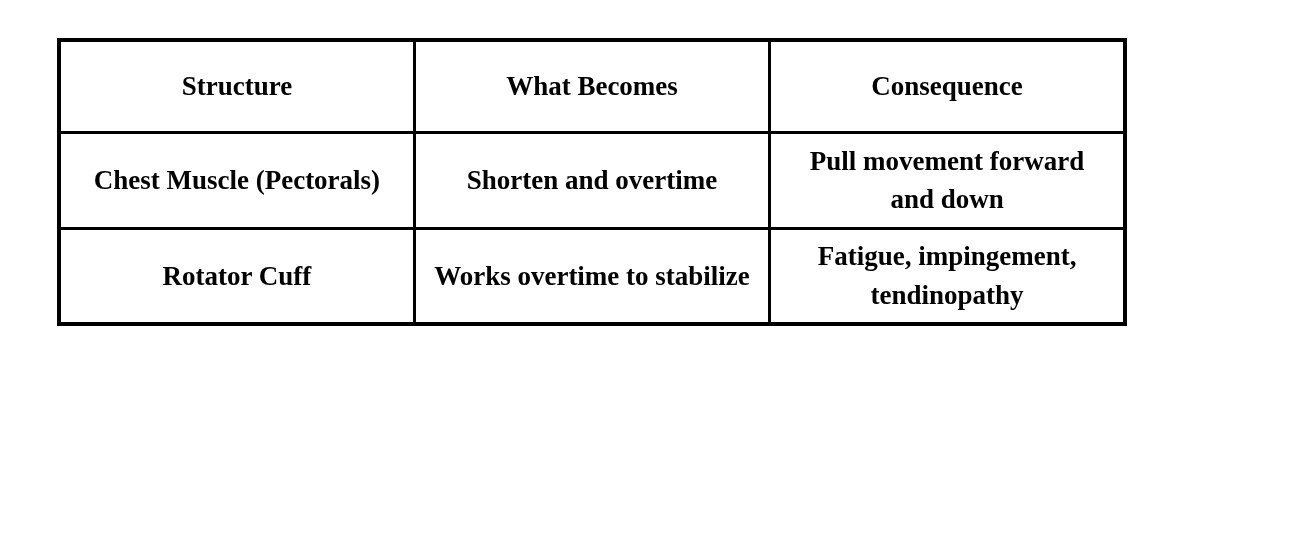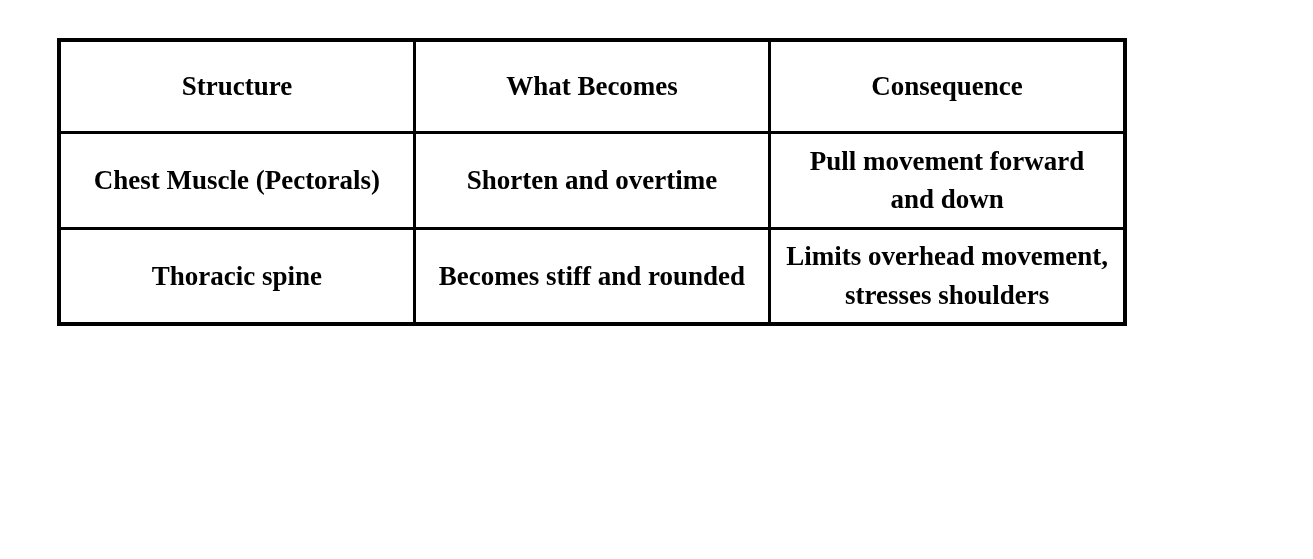--- a/index.html
+++ b/index.html
@@ -54,19 +54,19 @@
         <th>Consequence</th>
       </tr>
     </thead>
     <tbody>
       <tr>
         <td>Chest Muscle (Pectorals)</td>
         <td>Shorten and overtime</td>
         <td>Pull movement forward and down</td>
       </tr>
       <tr>
-        <td>Thoracic spine</td>
-        <td>Becomes stiff and rounded</td>
-        <td>Limits overhead movement, stresses shoulders</td>
+        <td>Rotator Cuff</td>
+        <td>Works overtime to stabilize</td>
+        <td>Fatigue, impingement, tendinopathy</td>
       </tr>
     </tbody>
   </table>
 </div>
 
 </body></html>

